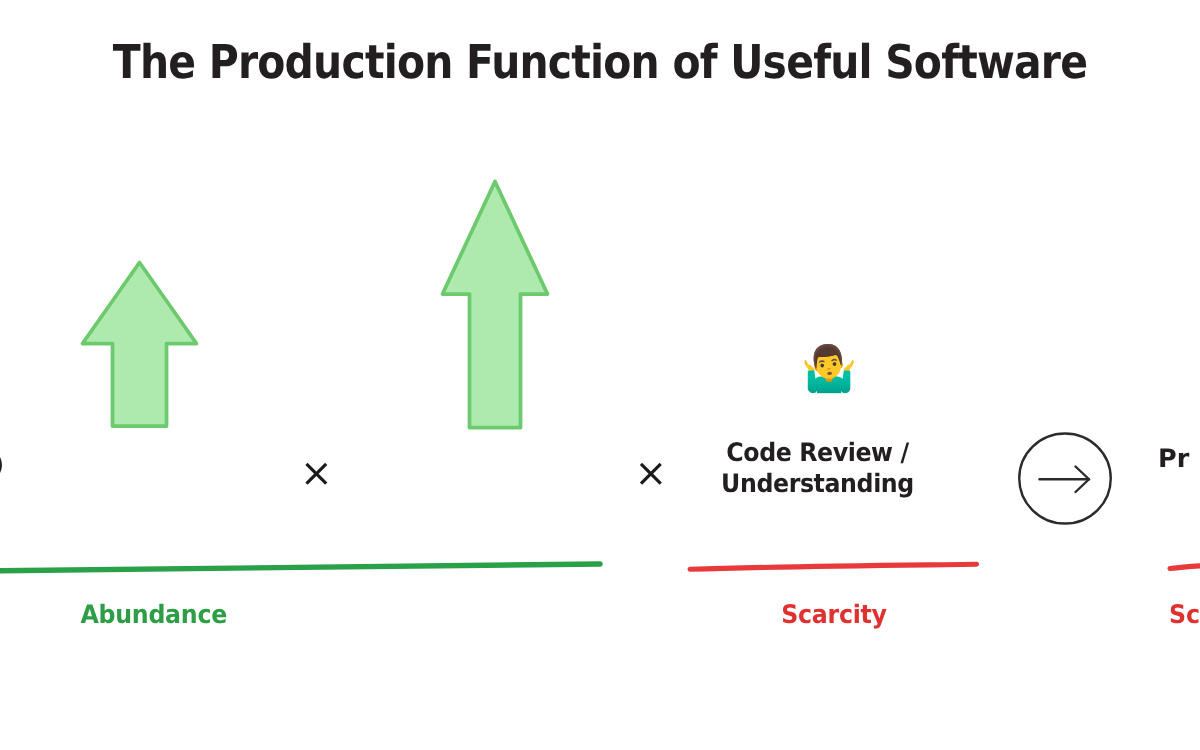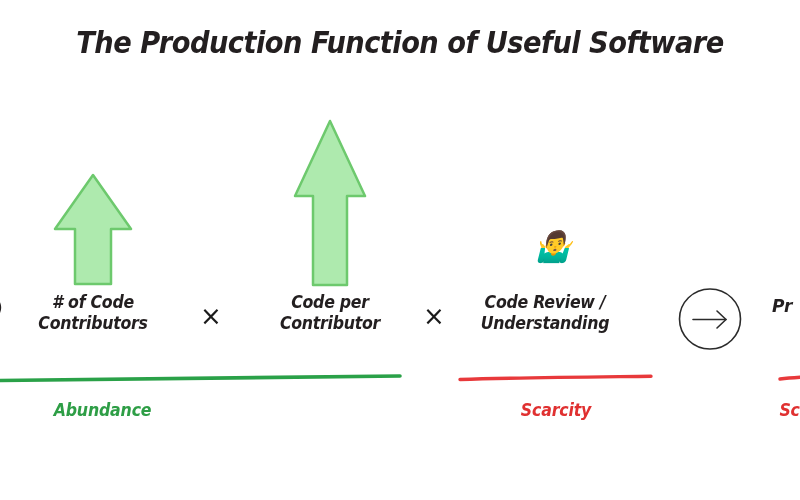--- a/index.html
+++ b/index.html
@@ -9,21 +9,20 @@
   }
   body {
     font-family: "Liberation Sans", sans-serif;
   }
   #canvas {
     position: relative;
     width: 800px;
     height: 444px;
     background: #ffffff;
     overflow: hidden;
-    font-style: italic;
   }
 
   
   .title {
     position: absolute;
     left: 0;
     top: 24px;
     width: 800px;
     text-align: center;
     font-family: "DejaVu Sans", sans-serif;
@@ -120,37 +119,29 @@
   <div class="title">The Production Function of Useful Software</div>
 
   <div class="clip-frag" style="left:-5px; top:300px; font-size:17px; width:10px;">)</div>
 
   <div class="arrow-up" style="left:52px; top:172px;">
     <svg width="82" height="115" viewBox="0 0 82 115">
       <polygon points="41,3 79,57 59,57 59,112 23,112 23,57 3,57" fill="#aeeaae" stroke="#6dc96d" stroke-width="2.5" stroke-linejoin="round"></polygon>
     </svg>
   </div>
 
-  <div class="factor" style="left:0px; top:292px; width:186px;">
-    <div class="factor-label"># of Code</div>
-    <div class="factor-label">Contributors</div>
-  </div>
 
   <div class="op-times" style="left:200px; top:303px;">×</div>
 
   <div class="arrow-up" style="left:292px; top:118px;">
     <svg width="76" height="170" viewBox="0 0 76 170">
       <polygon points="38,3 73,78 55,78 55,167 21,167 21,78 3,78" fill="#aeeaae" stroke="#6dc96d" stroke-width="2.5" stroke-linejoin="round"></polygon>
     </svg>
   </div>
 
-  <div class="factor" style="left:245px; top:292px; width:170px;">
-    <div class="factor-label">Code per</div>
-    <div class="factor-label">Contributor</div>
-  </div>
 
   <div class="op-times" style="left:423px; top:303px;">×</div>
 
   <div class="emoji" style="left:523px; top:232px; width:60px;">🤷‍♂️</div>
 
   <div class="factor" style="left:460px; top:292px; width:170px;">
     <div class="factor-label">Code Review /</div>
     <div class="factor-label">Understanding</div>
   </div>
 

